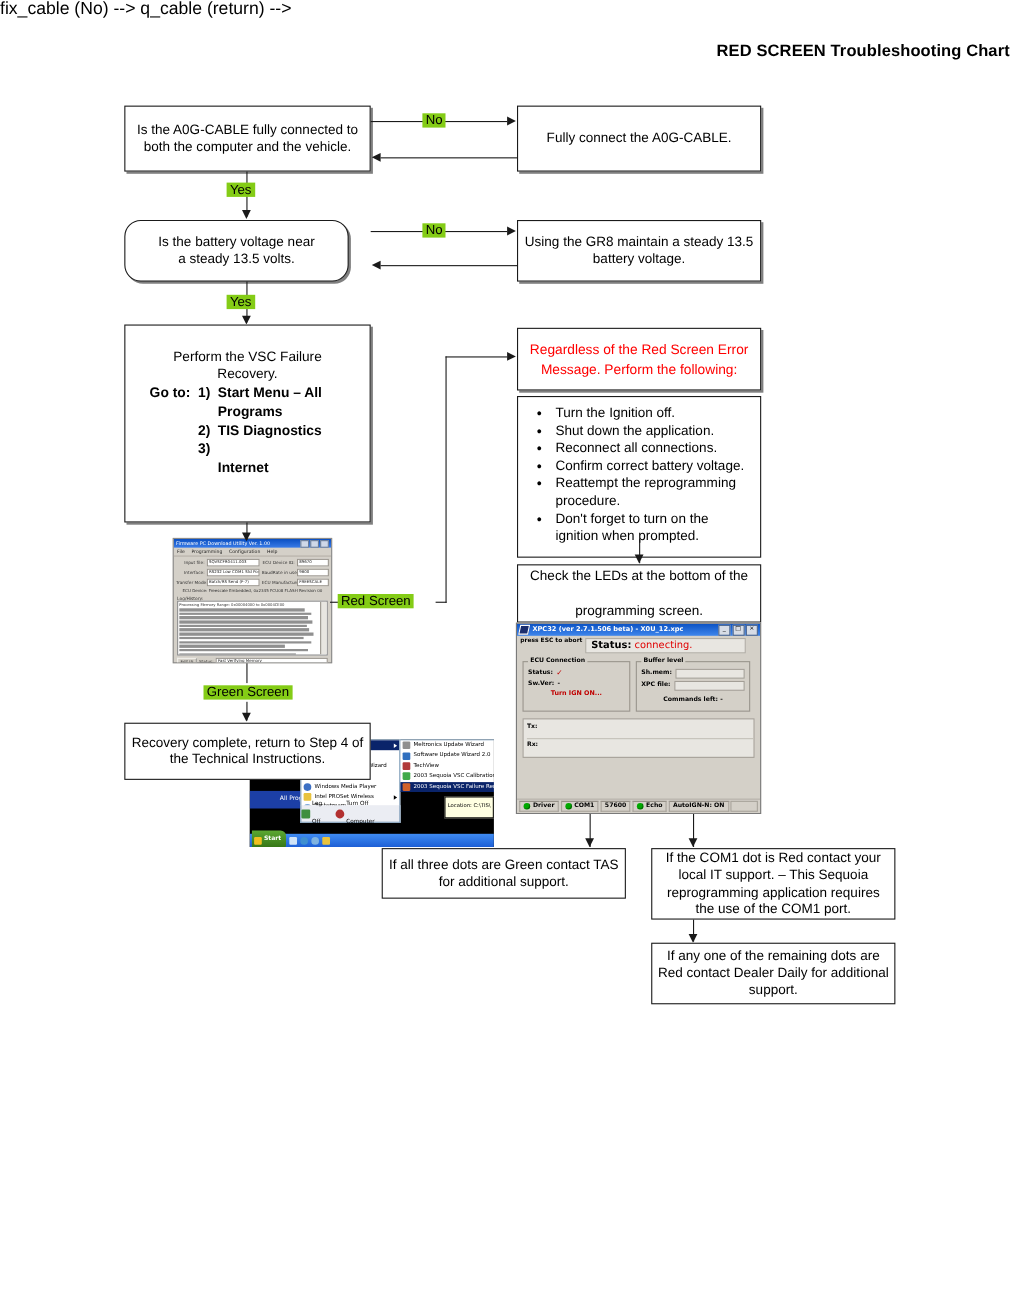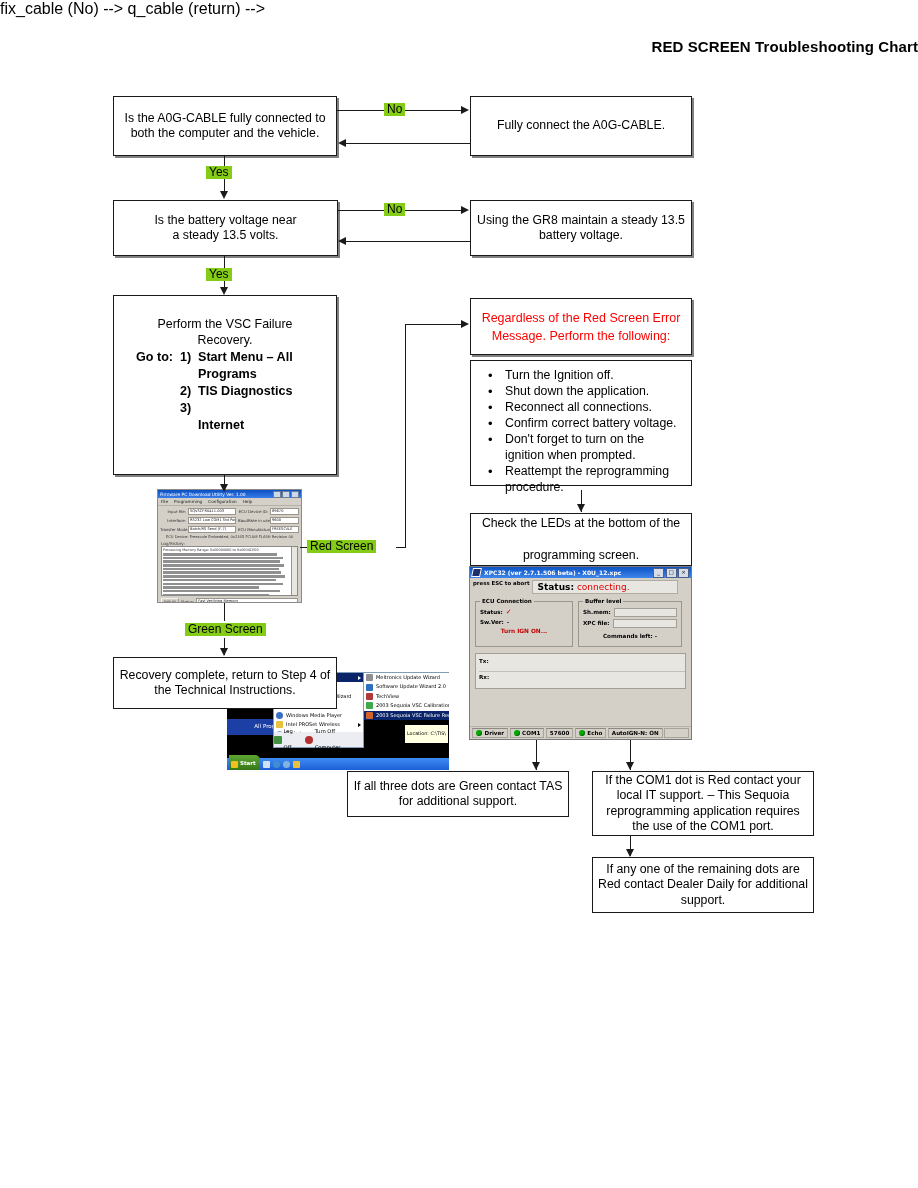--- a/index.html
+++ b/index.html
@@ -552,21 +552,21 @@
  q_cable (return) --&gt;
 <div class="hline" style="left:346px; top:143px; width:124px;"></div>
 <div class="arrow-left" style="left:338px; top:138.5px;"></div>
 
 
 <div class="vline" style="left:224px; top:156px; height:41px;"></div>
 <div class="arrow-down" style="left:219.5px; top:191px;"></div>
 <div class="edge-label" style="left:206px; top:166px;">Yes</div>
 
 
-<div class="box shadowed" id="box-q-voltage" style="left:113px; top:200px; width:225px; height:56px;">
+<div class="box shadowed" id="box-q-voltage" style="left:113px; top:200px; width:204px; height:56px;border-radius:15px;">
   <span class="line">Is the battery voltage near</span>
   <span class="line">a steady 13.5 volts.</span>
 </div>
 
 <div class="box shadowed" id="box-fix-voltage" style="left:470px; top:200px; width:222px; height:56px;">
   <span class="line">Using the GR8 maintain a steady 13.5</span>
   <span class="line">battery voltage.</span>
 </div>
 
 <div class="hline" style="left:337px; top:210px; width:124px;"></div>
@@ -779,28 +779,28 @@
   <span class="line">Recovery complete, return to Step 4 of</span>
   <span class="line">the Technical Instructions.</span>
 </div>
 
 
 <div class="box shadowed" id="red-header-box" style="left:470px; top:298px; width:222px; height:57px;">
   <span class="line">Regardless of the Red Screen Error</span>
   <span class="line">Message. Perform the following:</span>
 </div>
 
-<div class="box" id="bullets-box" style="left:470px; top:360px; width:222px; height:126px;">
+<div class="box" id="bullets-box" style="left:470px; top:360px; width:222px; height:147px;">
   <ul>
     <li>Turn the Ignition off.</li>
     <li>Shut down the application.</li>
     <li>Reconnect all connections.</li>
     <li>Confirm correct battery voltage.</li>
+    <li>Reattempt the reprogramming procedure.</li>
     <li>Don't forget to turn on the ignition when prompted.</li>
-    <li>Reattempt the reprogramming procedure.</li>
   </ul>
 </div>
 
 
 <div class="vline" style="left:581px; top:490px; height:22px;"></div>
 <div class="arrow-down" style="left:576.5px; top:504px;"></div>
 
 <div class="box" id="box-check-leds" style="left:470px; top:513px; width:222px; height:53px;justify-content:space-between;">
   <span class="line">Check the LEDs at the bottom of the</span>
   <span class="line">programming screen.</span>

